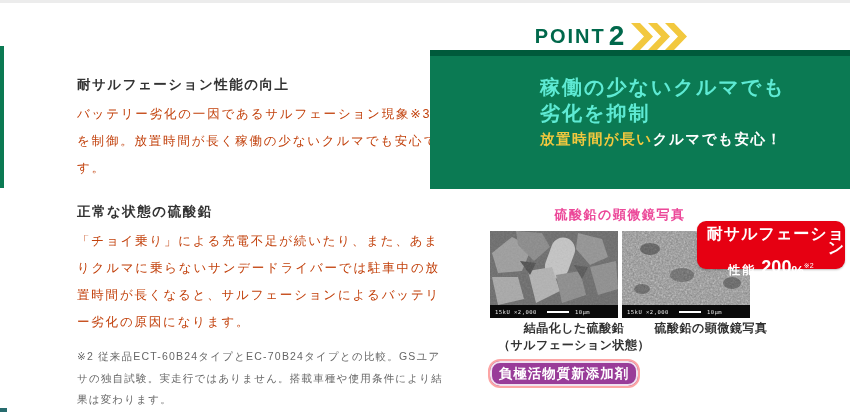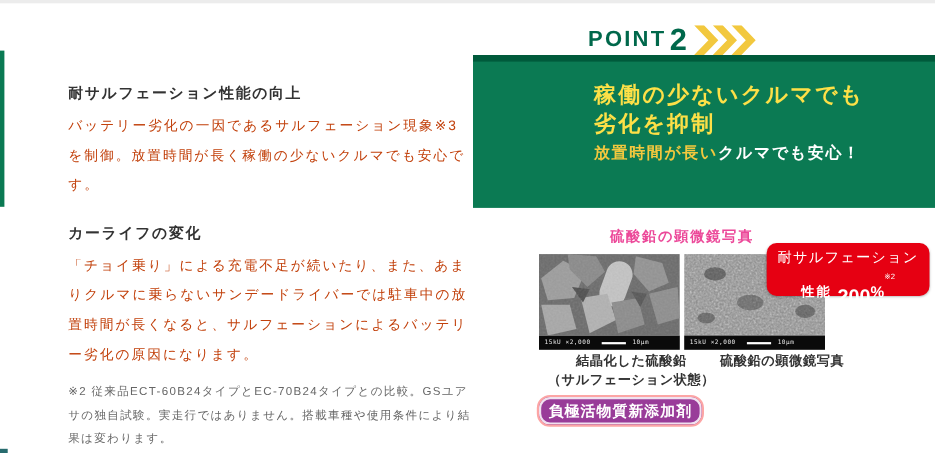--- a/index.html
+++ b/index.html
@@ -5,50 +5,50 @@
   * { margin:0; padding:0; box-sizing:border-box; }
   html,body { width:850px; height:412px; }
   body { font-family:"Liberation Sans","DejaVu Sans",sans-serif; background:#ffffff; position:relative; overflow:hidden; }
   .stage { position:absolute; inset:0; width:850px; height:412px; background:#fff; }
 
   .top-strip { position:absolute; left:0; top:0; width:850px; height:3px; background:#ececec; }
   .left-sliver { position:absolute; left:0; top:46px; width:4px; height:142px; background:#0b7a53; }
   .corner-speck { position:absolute; left:0; top:408px; width:7px; height:4px; background:#276b6e; }
 
   
-  .left-col { position:absolute; left:62px; top:76px; width:368px; color:#595959; }
+  .left-col { position:absolute; left:77px; top:76px; width:368px; color:#595959; }
   .sec-heading { font-size:13.5px; font-weight:bold; color:#333; letter-spacing:1.5px; margin-bottom:7px; }
   .sec-body { font-size:12.5px; line-height:27px; letter-spacing:1.8px; color:#c2410c; margin-bottom:21px; }
   .footnote { font-size:10.5px; line-height:21.5px; letter-spacing:1.2px; color:#666; margin-top:5px; }
 
   
   .point-header { position:absolute; left:430px; top:20px; width:420px; height:32px; display:flex; align-items:center; justify-content:center; transform:translateX(-28px); gap:1px; }
   .point-label { font-size:20px; font-weight:bold; color:#00684b; letter-spacing:2px; }
   .point-number { font-size:28px; font-weight:bold; color:#00684b; margin-left:2px; line-height:1; }
   .chevrons { display:flex; margin-left:6px; }
 
   
   .green-panel { position:absolute; left:430px; top:50px; width:420px; height:139px; background:#0b7a53; }
   .green-panel .dark-bar { position:absolute; left:0; top:0; width:100%; height:6px; background:#005a3b; }
   .panel-inner { position:absolute; left:110px; top:24px; }
-  .panel-heading { font-size:20px; font-weight:bold; color:#fde047; letter-spacing:2px; line-height:26px; }
+  .panel-heading { font-size:20px; font-weight:bold; color:#5eead4; letter-spacing:2px; line-height:26px; }
   .panel-sub { margin-top:4px; font-size:14.5px; font-weight:bold; letter-spacing:1.5px; color:#ffffff; }
   .panel-sub .hl { color:#f2c83e; }
 
   
   .micro-title { position:absolute; left:490px; top:206px; width:260px; text-align:center; font-size:13px; font-weight:bold; color:#ec4899; letter-spacing:1.5px; }
   .sem { position:absolute; top:231px; width:128px; height:87px; }
   .sem.left { left:490px; } .sem.right { left:622px; }
   .sem svg { display:block; }
   .sem-bar { position:absolute; left:0; bottom:0; width:128px; height:13px; background:#0a0a0a; color:#e8e8e8; font-size:5.5px; letter-spacing:.5px; display:flex; align-items:center; padding-left:5px; gap:6px; font-family:"DejaVu Sans Mono",monospace; }
   .scale-line { display:inline-block; width:22px; border-top:2px solid #fff; margin-left:4px; }
 
   .red-badge { position:absolute; left:697px; top:221px; width:148px; height:48px; background:#e60012; border-radius:9px; color:#fff; text-align:center; padding-top:6px; box-shadow:0 1px 2px rgba(0,0,0,.25); }
-  .red-badge .l1 { font-size:13px; font-weight:normal; letter-spacing:1px; line-height:14px; }
-  .red-badge .l2 { display:flex; align-items:flex-start; justify-content:center; margin-top:16px; }
+  .red-badge .l1 { font-size:16px; font-weight:bold; letter-spacing:1px; line-height:14px;text-align:right; }
+  .red-badge .l2 { display:flex; align-items:flex-end; justify-content:center; margin-top:0; }
   .red-badge .lbl { font-size:12px; font-weight:bold; letter-spacing:2px; margin-right:5px; }
   .red-badge .val { font-size:18px; font-weight:bold; line-height:24px; letter-spacing:0; }
   .red-badge .unit { font-size:14px; font-weight:bold; }
   .red-badge .note { font-size:7px; vertical-align:super; position:relative; top:-9px; }
 
   .caption { position:absolute; top:320px; font-size:12px; font-weight:bold; color:#333; letter-spacing:.5px; line-height:17px; text-align:center;margin-left:20px; }
   .caption.left { left:476px; width:156px; }
   .caption.right { left:626px; width:130px; }
 
   .purple-badge { position:absolute; left:488px; top:359px; width:152px; height:29px; background:#993c99; border:2px solid #fca5a5; box-shadow:inset 0 0 0 2px rgba(255,255,255,.85); border-radius:12px; color:#fff; font-size:13.5px; font-weight:bold; letter-spacing:1px; display:flex; align-items:center; justify-content:center; }
@@ -58,21 +58,21 @@
 
 <div class="stage">
 
   <div class="top-strip"></div>
   <div class="left-sliver"></div>
   <div class="corner-speck"></div>
 
   <div class="left-col">
     <div class="sec-heading">耐サルフェーション性能の向上</div>
     <div class="sec-body">バッテリー劣化の一因であるサルフェーション現象※3を制御。放置時間が長く稼働の少ないクルマでも安心です。</div>
-    <div class="sec-heading">カーライフの変化</div>
+    <div class="sec-heading">正常な状態の硫酸鉛</div>
     <div class="sec-body" style="margin-bottom:10px;">「チョイ乗り」による充電不足が続いたり、また、あまりクルマに乗らないサンデードライバーでは駐車中の放置時間が長くなると、サルフェーションによるバッテリー劣化の原因になります。</div>
     <div class="footnote">※2 従来品ECT-60B24タイプとEC-70B24タイプとの比較。GSユアサの独自試験。実走行ではありません。搭載車種や使用条件により結果は変わります。</div>
 
   </div>
 
   <div class="point-header">
     <span class="point-label">POINT</span>
       <span class="point-number">2</span>
     <span class="chevrons">
       <svg width="58" height="27" viewBox="0 0 58 27">

